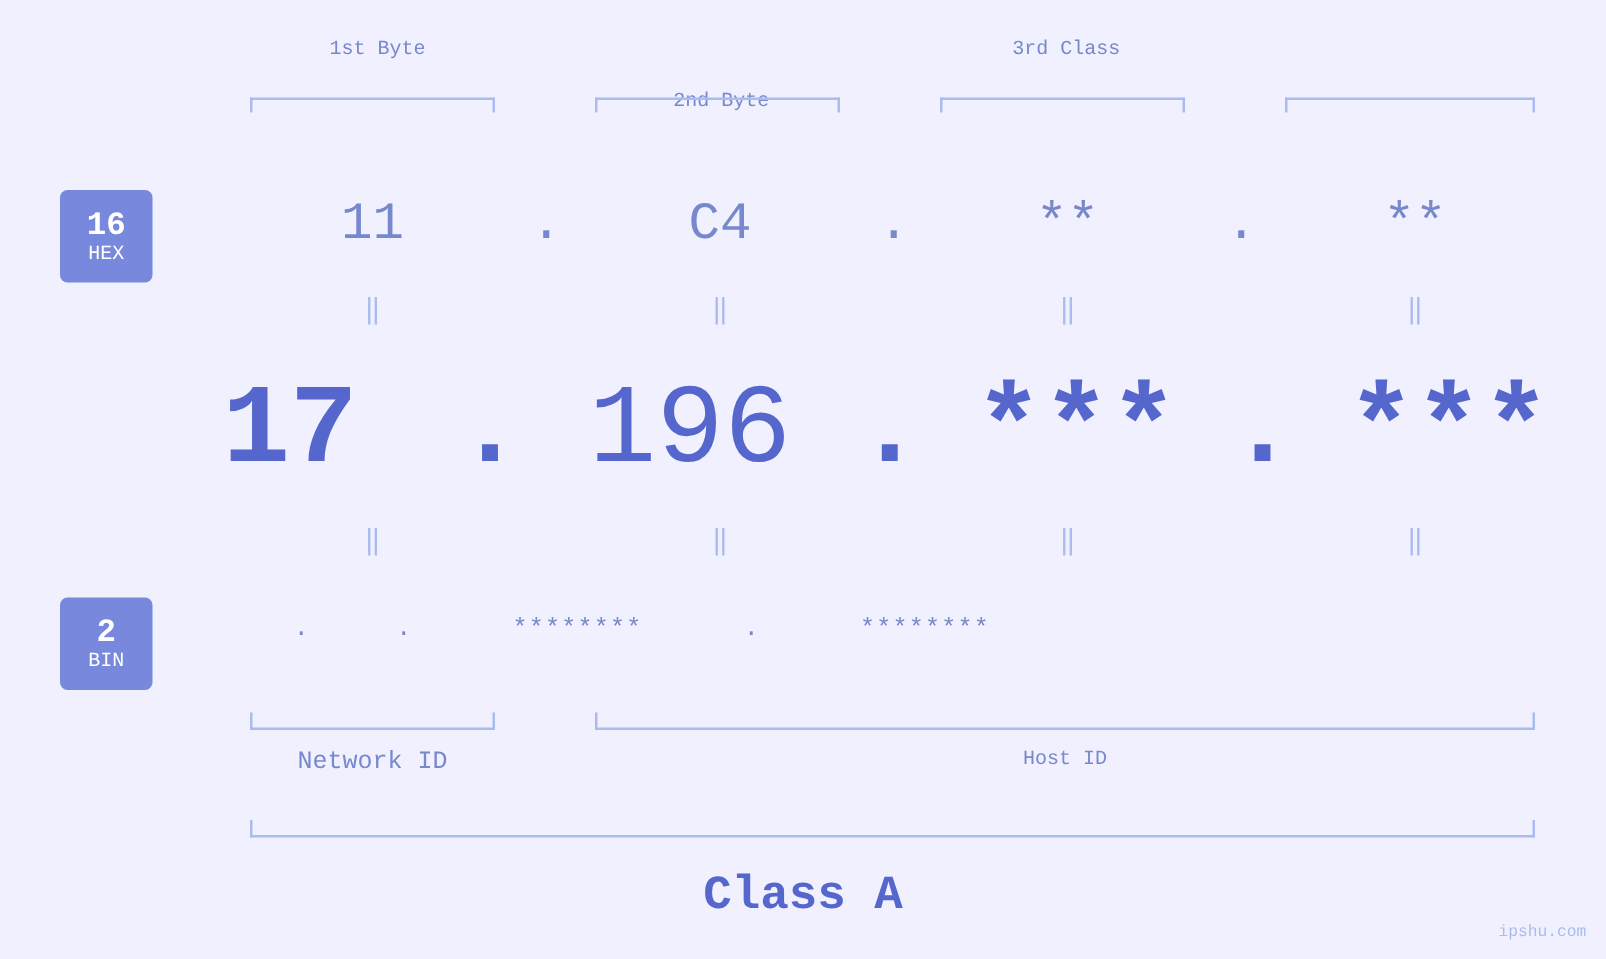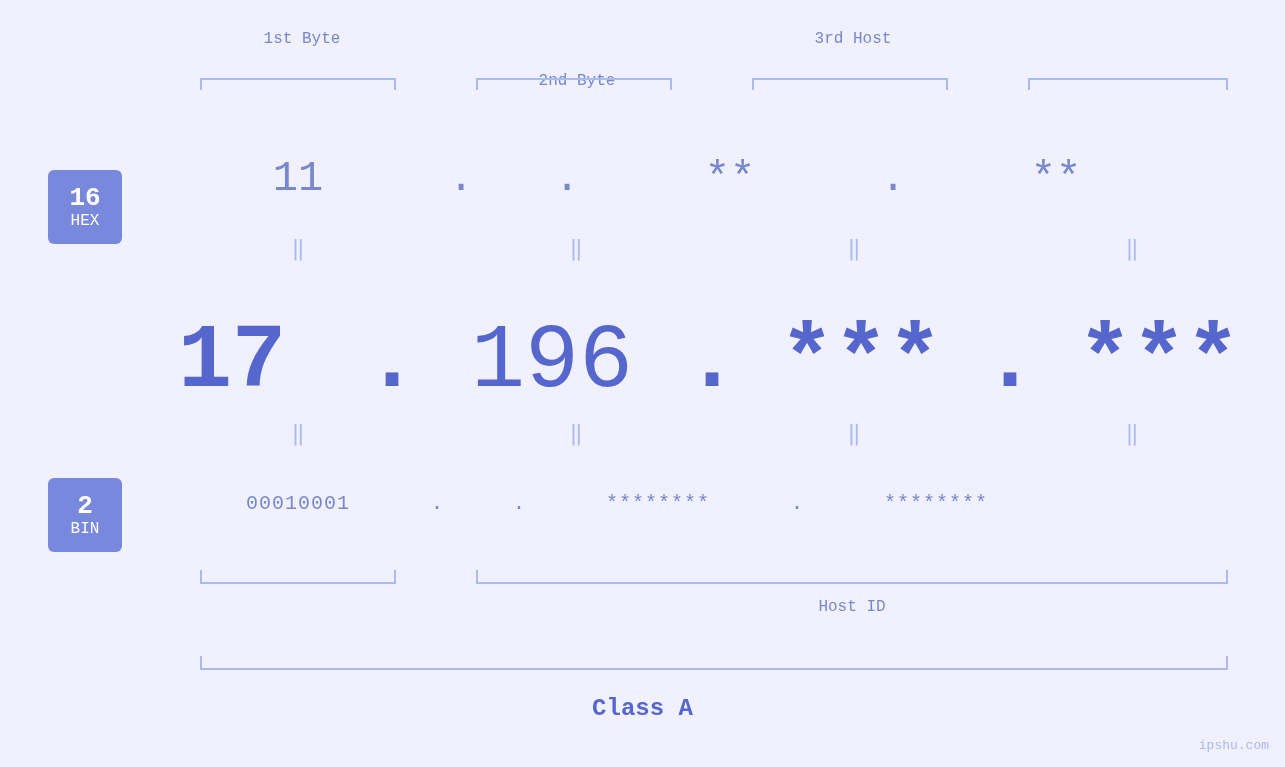--- a/index.html
+++ b/index.html
@@ -40,21 +40,21 @@
       font-size: 26px;
       font-weight: bold;
       line-height: 1.1;
     }
 
     .badge-label {
       font-size: 16px;
       font-weight: normal;
     }
 
-    .badge-hex { top: 152px; margin-top: 18px; }
+    .badge-hex { top: 152px; }
     .badge-dec { top: 312px; }
     .badge-bin { top: 478px; }
 
     
     .byte-header {
       position: absolute;
       top: 30px;
       font-size: 16px;
       color: #7788cc;
       text-align: center;
@@ -74,98 +74,99 @@
     <span class="badge-number">16</span>
     <span class="badge-label">HEX</span>
   </div>
   <div class="badge badge-bin">
     <span class="badge-number">2</span>
     <span class="badge-label">BIN</span>
   </div>
 
   <div class="byte-header byte1-header">1st Byte</div>
   <div class="byte-header byte2-header">2nd Byte</div>
-  <div class="byte-header byte3-header">3rd Host</div>
+  <div class="byte-header byte3-header">3rd Class</div>
 
   <div style="position:absolute; top:78px; left:200px; width:196px; height:2px; background:#aabbee;"></div>
   <div style="position:absolute; top:78px; left:200px; width:2px; height:12px; background:#aabbee;"></div>
   <div style="position:absolute; top:78px; left:394px; width:2px; height:12px; background:#aabbee;"></div>
 
   <div style="position:absolute; top:78px; left:476px; width:196px; height:2px; background:#aabbee;"></div>
   <div style="position:absolute; top:78px; left:476px; width:2px; height:12px; background:#aabbee;"></div>
   <div style="position:absolute; top:78px; left:670px; width:2px; height:12px; background:#aabbee;"></div>
 
   <div style="position:absolute; top:78px; left:752px; width:196px; height:2px; background:#aabbee;"></div>
   <div style="position:absolute; top:78px; left:752px; width:2px; height:12px; background:#aabbee;"></div>
   <div style="position:absolute; top:78px; left:946px; width:2px; height:12px; background:#aabbee;"></div>
 
   <div style="position:absolute; top:78px; left:1028px; width:200px; height:2px; background:#aabbee;"></div>
   <div style="position:absolute; top:78px; left:1028px; width:2px; height:12px; background:#aabbee;"></div>
   <div style="position:absolute; top:78px; left:1226px; width:2px; height:12px; background:#aabbee;"></div>
 
-  <div style="position:absolute; top:155px; left:200px; width:1030px; display:flex; align-items:center;gap:24px;">
+  <div style="position:absolute; top:155px; left:200px; width:1030px; display:flex; align-items:center;">
     <div style="width:196px; text-align:center; font-size:42px; color:#7788cc; font-family:'Courier New',monospace;">11</div>
     <div style="width:82px; text-align:center; font-size:42px; color:#7788cc; font-family:'Courier New',monospace;">.</div>
+    <div style="width:196px; text-align:center; font-size:42px; color:#7788cc; font-family:'Courier New',monospace;">C4</div>
     <div style="width:82px; text-align:center; font-size:42px; color:#7788cc; font-family:'Courier New',monospace;">.</div>
     <div style="width:196px; text-align:center; font-size:42px; color:#7788cc; font-family:'Courier New',monospace;">**</div>
     <div style="width:82px; text-align:center; font-size:42px; color:#7788cc; font-family:'Courier New',monospace;">.</div>
     <div style="width:196px; text-align:center; font-size:42px; color:#7788cc; font-family:'Courier New',monospace;">**</div>
   </div>
 
   <div style="position:absolute; top:235px; left:200px; width:1030px; display:flex; align-items:center;">
     <div style="width:196px; text-align:center; font-size:22px; color:#aabbee; font-family:'Courier New',monospace;">‖</div>
     <div style="width:82px; text-align:center; font-size:22px; color:#aabbee;"></div>
     <div style="width:196px; text-align:center; font-size:22px; color:#aabbee; font-family:'Courier New',monospace;">‖</div>
     <div style="width:82px;"></div>
     <div style="width:196px; text-align:center; font-size:22px; color:#aabbee; font-family:'Courier New',monospace;">‖</div>
     <div style="width:82px;"></div>
     <div style="width:196px; text-align:center; font-size:22px; color:#aabbee; font-family:'Courier New',monospace;">‖</div>
   </div>
 
-  <div style="position:absolute; top:311px; left:140px; width:1100px; display:flex; align-items:center;gap:41px;">
+  <div style="position:absolute; top:295px; left:140px; width:1100px; display:flex; align-items:center;gap:41px;">
     <div style="width:256px; text-align:center; font-size:90px; font-weight:bold; color:#5566cc; font-family:'Courier New',monospace;">17</div>
     <div style="width:70px; text-align:center; font-size:90px; font-weight:bold; color:#5566cc; font-family:'Courier New',monospace;">.</div>
     <div style="width:256px; text-align:center; font-size:90px; font-weight:normal; color:#5566cc; font-family:'Courier New',monospace;">196</div>
     <div style="width:70px; text-align:center; font-size:90px; font-weight:bold; color:#5566cc; font-family:'Courier New',monospace;">.</div>
     <div style="width:214px; text-align:center; font-size:90px; font-weight:bold; color:#5566cc; font-family:'Courier New',monospace;">***</div>
     <div style="width:60px; text-align:center; font-size:90px; font-weight:bold; color:#5566cc; font-family:'Courier New',monospace;">.</div>
     <div style="width:174px; text-align:center; font-size:90px; font-weight:bold; color:#5566cc; font-family:'Courier New',monospace;">***</div>
   </div>
 
   <div style="position:absolute; top:420px; left:200px; width:1030px; display:flex; align-items:center;">
     <div style="width:196px; text-align:center; font-size:22px; color:#aabbee; font-family:'Courier New',monospace;">‖</div>
     <div style="width:82px;"></div>
     <div style="width:196px; text-align:center; font-size:22px; color:#aabbee; font-family:'Courier New',monospace;">‖</div>
     <div style="width:82px;"></div>
     <div style="width:196px; text-align:center; font-size:22px; color:#aabbee; font-family:'Courier New',monospace;">‖</div>
     <div style="width:82px;"></div>
     <div style="width:196px; text-align:center; font-size:22px; color:#aabbee; font-family:'Courier New',monospace;">‖</div>
   </div>
 
   <div style="position:absolute; top:492px; left:200px; width:1030px; display:flex; align-items:center;">
-    <div style="width:196px; text-align:center; font-size:20px; color:#7788cc; font-family:'Courier New',monospace; letter-spacing:1px;">00010001</div>
     <div style="width:82px; text-align:center; font-size:20px; color:#7788cc; font-family:'Courier New',monospace;">.</div>
     <div style="width:82px; text-align:center; font-size:20px; color:#7788cc; font-family:'Courier New',monospace;">.</div>
     <div style="width:196px; text-align:center; font-size:20px; color:#7788cc; font-family:'Courier New',monospace; letter-spacing:1px;">********</div>
     <div style="width:82px; text-align:center; font-size:20px; color:#7788cc; font-family:'Courier New',monospace;">.</div>
     <div style="width:196px; text-align:center; font-size:20px; color:#7788cc; font-family:'Courier New',monospace; letter-spacing:1px;">********</div>
   </div>
 
   <div style="position:absolute; top:582px; left:200px; width:196px; height:2px; background:#aabbee;"></div>
   <div style="position:absolute; top:570px; left:200px; width:2px; height:14px; background:#aabbee;"></div>
   <div style="position:absolute; top:570px; left:394px; width:2px; height:14px; background:#aabbee;"></div>
 
   <div style="position:absolute; top:582px; left:476px; width:752px; height:2px; background:#aabbee;"></div>
   <div style="position:absolute; top:570px; left:476px; width:2px; height:14px; background:#aabbee;"></div>
   <div style="position:absolute; top:570px; left:1226px; width:2px; height:14px; background:#aabbee;"></div>
 
+  <div style="position:absolute; top:598px; left:200px; width:196px; text-align:center; font-size:20px; color:#7788cc; font-family:'Courier New',monospace;">Network ID</div>
 
   <div style="position:absolute; top:598px; left:476px; width:752px; text-align:center; font-size:16px; color:#7788cc; font-family:'Courier New',monospace;">Host ID</div>
 
   <div style="position:absolute; top:668px; left:200px; width:1028px; height:2px; background:#aabbee;"></div>
   <div style="position:absolute; top:656px; left:200px; width:2px; height:14px; background:#aabbee;"></div>
   <div style="position:absolute; top:656px; left:1226px; width:2px; height:14px; background:#aabbee;"></div>
 
-  <div style="position:absolute; top:695px; width:1285px; text-align:center; font-size:24px; font-weight:bold; color:#5566cc; font-family:'Courier New',monospace;">Class A</div>
+  <div style="position:absolute; top:695px; width:1285px; text-align:center; font-size:38px; font-weight:bold; color:#5566cc; font-family:'Courier New',monospace;">Class A</div>
 
   <div style="position:absolute; bottom:14px; right:16px; font-size:13px; color:#aabbee; font-family:'Courier New',monospace;">ipshu.com</div>
 
 </div>
 
 </body></html>

